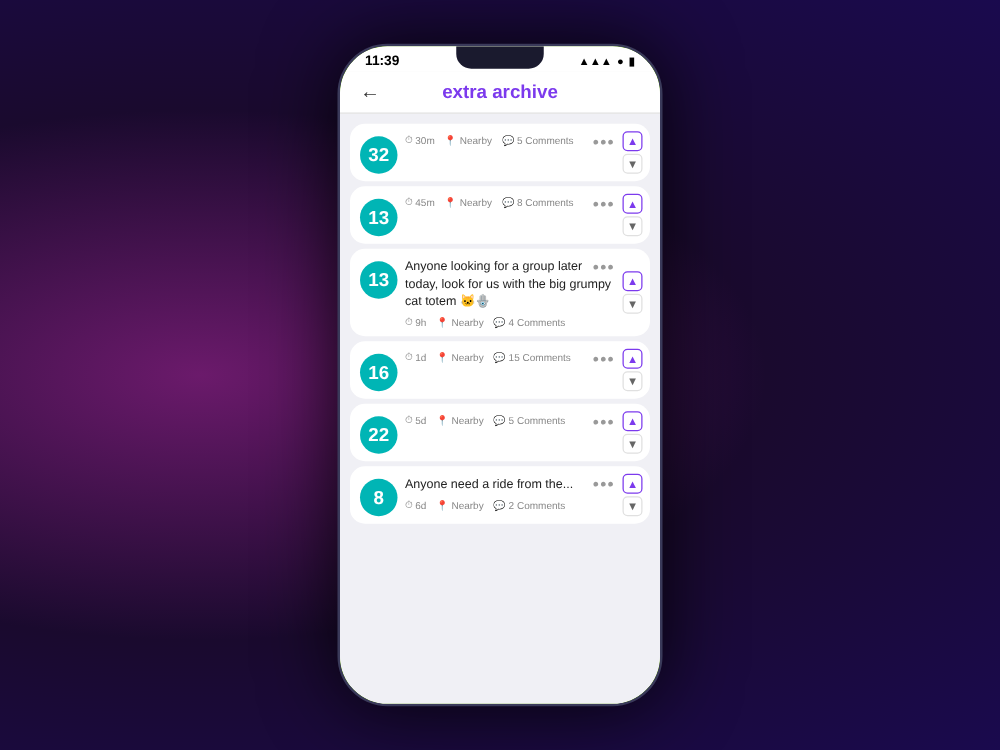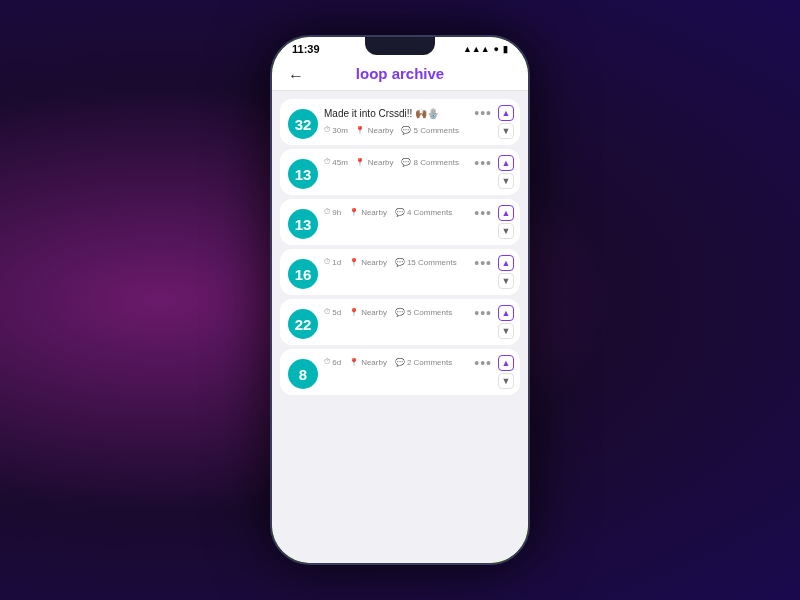--- a/index.html
+++ b/index.html
@@ -174,28 +174,27 @@
       <span class="status-time">11:39</span>
       <div class="status-icons">
         <span>▲▲▲</span>
         <span>●</span>
         <span>▮</span>
       </div>
     </div>
 
     <div class="header">
       <span class="header-back">←</span>
-      <span class="header-title">loop archive</span>
+      <span class="header-title">extra archive</span>
     </div>
 
     <div class="feed" id="feed-container">
     <div class="post-card">
     <div class="avatar">32</div>
     <div class="post-content">
-      <div class="post-text">Made it into Crssdi!! 🙌🏾🪬</div>
       <div class="post-meta">
         <span class="meta-item">
           <span class="meta-icon">⏱</span>
           30m
         </span>
         <span class="meta-item">
           <span class="meta-icon">📍</span>
           Nearby
         </span>
         <span class="meta-item">
@@ -230,20 +229,21 @@
     </div>
     <span class="post-menu">•••</span>
     <div class="vote-controls">
       <div class="vote-btn up">▲</div>
       <div class="vote-btn">▼</div>
     </div>
   </div>
         <div class="post-card">
     <div class="avatar">13</div>
     <div class="post-content">
+      <div class="post-text">Anyone looking for a group later today, look for us with the big grumpy cat totem 🐱🪬</div>
       <div class="post-meta">
         <span class="meta-item">
           <span class="meta-icon">⏱</span>
           9h
         </span>
         <span class="meta-item">
           <span class="meta-icon">📍</span>
           Nearby
         </span>
         <span class="meta-item">
@@ -302,20 +302,21 @@
     </div>
     <span class="post-menu">•••</span>
     <div class="vote-controls">
       <div class="vote-btn up">▲</div>
       <div class="vote-btn">▼</div>
     </div>
   </div>
         <div class="post-card">
     <div class="avatar">8</div>
     <div class="post-content">
+      <div class="post-text">Anyone need a ride from the...</div>
       <div class="post-meta">
         <span class="meta-item">
           <span class="meta-icon">⏱</span>
           6d
         </span>
         <span class="meta-item">
           <span class="meta-icon">📍</span>
           Nearby
         </span>
         <span class="meta-item">

